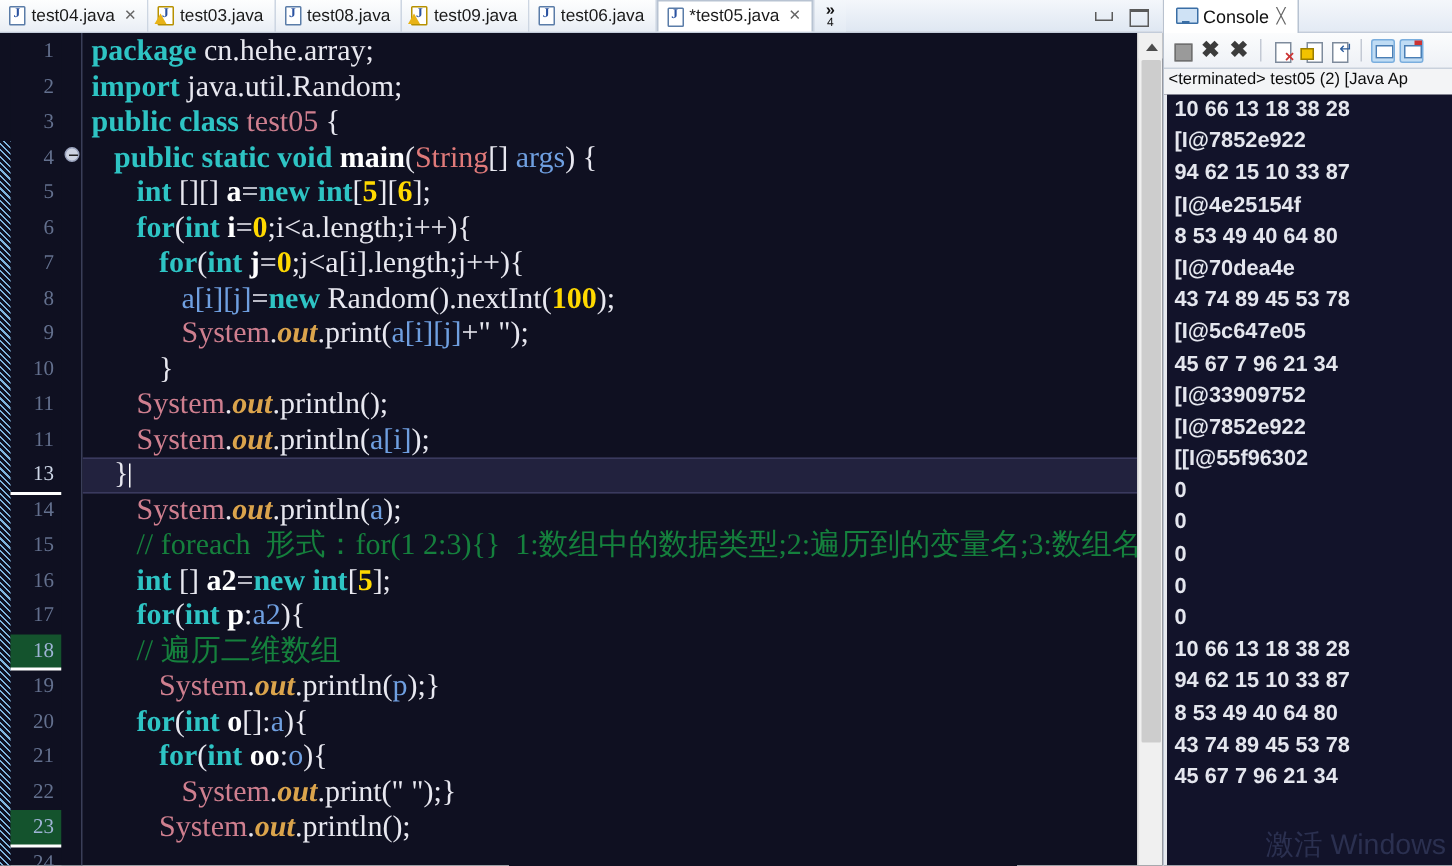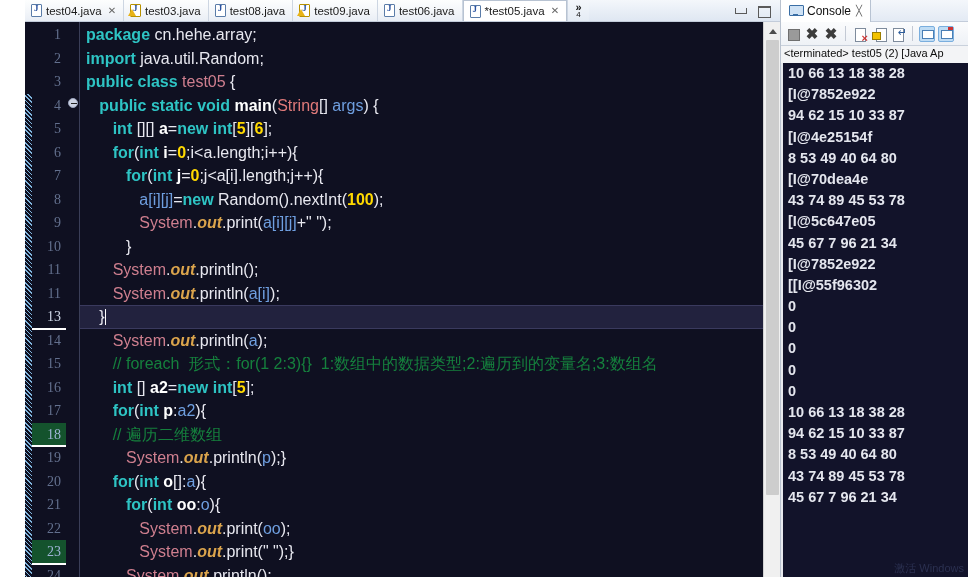--- a/index.html
+++ b/index.html
@@ -9,21 +9,21 @@
     font-family: "Liberation Sans", sans-serif;
     background: #ffffff;
   }
   #app { position: relative; width: 968px; height: 577px; display: flex; }
 
   
   #editor-pane {
     position: relative;
     width: 775px; height: 577px;
     background: #f0f0f0;
-    display: flex; flex-direction: column; margin-left: 25px;
+    display: flex; flex-direction: column;
   }
 
   
   #tab-bar {
     height: 22px;
     background: linear-gradient(to bottom,#f4f7fb 0%, #e8eef6 55%, #dfe7f2 100%);
     display: flex; align-items: stretch;
     position: relative;
     border-bottom: 1px solid #c3ccda;
   }
@@ -159,22 +159,22 @@
 
   #code-area {
     flex: 1;
     position: relative;
     padding-top: 1px;
     overflow: hidden;
   }
   .codeline {
     height: 23.5px; line-height: 23.5px;
     white-space: pre;
-    font-family: Liberation Sans, sans-serif;
-    font-size: 16px;
+    font-family: Liberation Serif, serif;
+    font-size: 20px;
     padding-left: 6px;
     position: relative;
   }
   .codeline.hl { background: #22223e; }
   .codeline.hl::before{
     content:""; position:absolute; left:0; right:0; top:0; height:1px; background:#3a3a5e;
   }
   .codeline.hl::after{
     content:""; position:absolute; left:0; right:0; bottom:0; height:1px; background:#3a3a5e;
   }
@@ -310,21 +310,21 @@
   #console-out .oline {
     height: 21.2px; line-height: 21.2px;
     font-family: Liberation Sans, sans-serif;
     font-size: 14.5px; font-weight: bold;
     color: #e4e6ee;
     padding-left: 5px;
     white-space: pre;
   }
   #watermark {
     position: absolute; right: 4px; bottom: 1px;
-    color: #2b3050; font-size: 11px;
+    color: #2b3050; font-size: 19px;
     font-family: "Liberation Sans", sans-serif;
     white-space: nowrap;
     pointer-events: none;
   }
 </style>
 </head>
 <body>
 
 <div id="app">
 
@@ -417,21 +417,20 @@
           <div class="codeline"><span class="plain">      </span><span class="cls">System</span><span class="plain">.</span><span class="fld">out</span><span class="plain">.println(</span><span class="var">a[i]</span><span class="plain">);</span></div>
           <div class="codeline hl"><span class="plain">   }</span><span class="cursor"></span></div>
           <div class="codeline"><span class="plain">      </span><span class="cls">System</span><span class="plain">.</span><span class="fld">out</span><span class="plain">.println(</span><span class="var">a</span><span class="plain">);</span></div>
           <div class="codeline"><span class="cmt">      // foreach  形式：for(1 2:3){}  1:数组中的数据类型;2:遍历到的变量名;3:数组名</span></div>
           <div class="codeline"><span class="plain">      </span><span class="kw">int </span><span class="plain">[] </span><span class="varb">a2</span><span class="plain">=</span><span class="kw">new int</span><span class="plain">[</span><span class="num">5</span><span class="plain">];</span></div>
           <div class="codeline"><span class="plain">      </span><span class="kw">for</span><span class="plain">(</span><span class="kw">int </span><span class="varb">p</span><span class="plain">:</span><span class="var">a2</span><span class="plain">){</span></div>
           <div class="codeline"><span class="cmt">      // 遍历二维数组</span></div>
           <div class="codeline"><span class="plain">         </span><span class="cls">System</span><span class="plain">.</span><span class="fld">out</span><span class="plain">.println(</span><span class="var">p</span><span class="plain">);}</span></div>
           <div class="codeline"><span class="plain">      </span><span class="kw">for</span><span class="plain">(</span><span class="kw">int </span><span class="varb">o</span><span class="plain">[]:</span><span class="var">a</span><span class="plain">){</span></div>
           <div class="codeline"><span class="plain">         </span><span class="kw">for</span><span class="plain">(</span><span class="kw">int </span><span class="varb">oo</span><span class="plain">:</span><span class="var">o</span><span class="plain">){</span></div>
-          <div class="codeline"><span class="plain">            </span><span class="cls">System</span><span class="plain">.</span><span class="fld">out</span><span class="plain">.print(</span><span class="var">oo</span><span class="plain">);</span></div>
           <div class="codeline"><span class="plain">            </span><span class="cls">System</span><span class="plain">.</span><span class="fld">out</span><span class="plain">.print(" ");}</span></div>
           <div class="codeline"><span class="plain">         </span><span class="cls">System</span><span class="plain">.</span><span class="fld">out</span><span class="plain">.println();</span></div>
         </div>
       <div id="editor-scroll">
         <div class="arrow-up"></div>
         <div class="thumb"></div>
       </div>
     </div>
   </div>
 
@@ -464,20 +463,21 @@
       <div id="console-lines">
           <div class="oline">10 66 13 18 38 28</div>
           <div class="oline">[I@7852e922</div>
           <div class="oline">94 62 15 10 33 87</div>
           <div class="oline">[I@4e25154f</div>
           <div class="oline">8 53 49 40 64 80</div>
           <div class="oline">[I@70dea4e</div>
           <div class="oline">43 74 89 45 53 78</div>
           <div class="oline">[I@5c647e05</div>
           <div class="oline">45 67 7 96 21 34</div>
+          <div class="oline">[I@33909752</div>
           <div class="oline">[I@7852e922</div>
           <div class="oline">[[I@55f96302</div>
           <div class="oline">0</div>
           <div class="oline">0</div>
           <div class="oline">0</div>
           <div class="oline">0</div>
           <div class="oline">0</div>
           <div class="oline">10 66 13 18 38 28</div>
           <div class="oline">94 62 15 10 33 87</div>
           <div class="oline">8 53 49 40 64 80</div>

